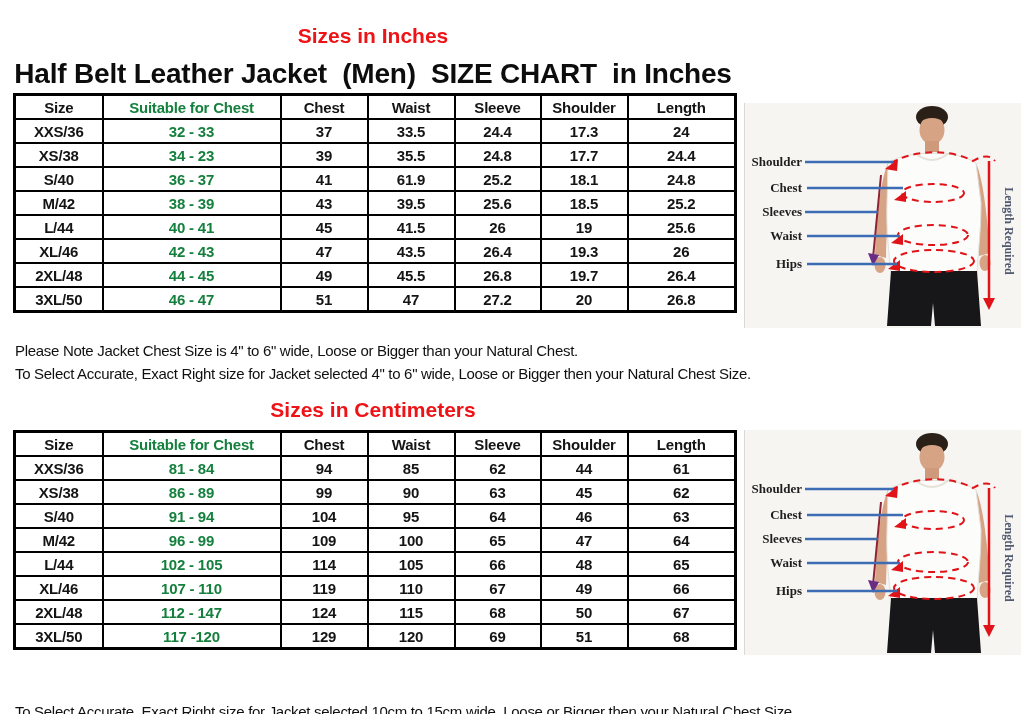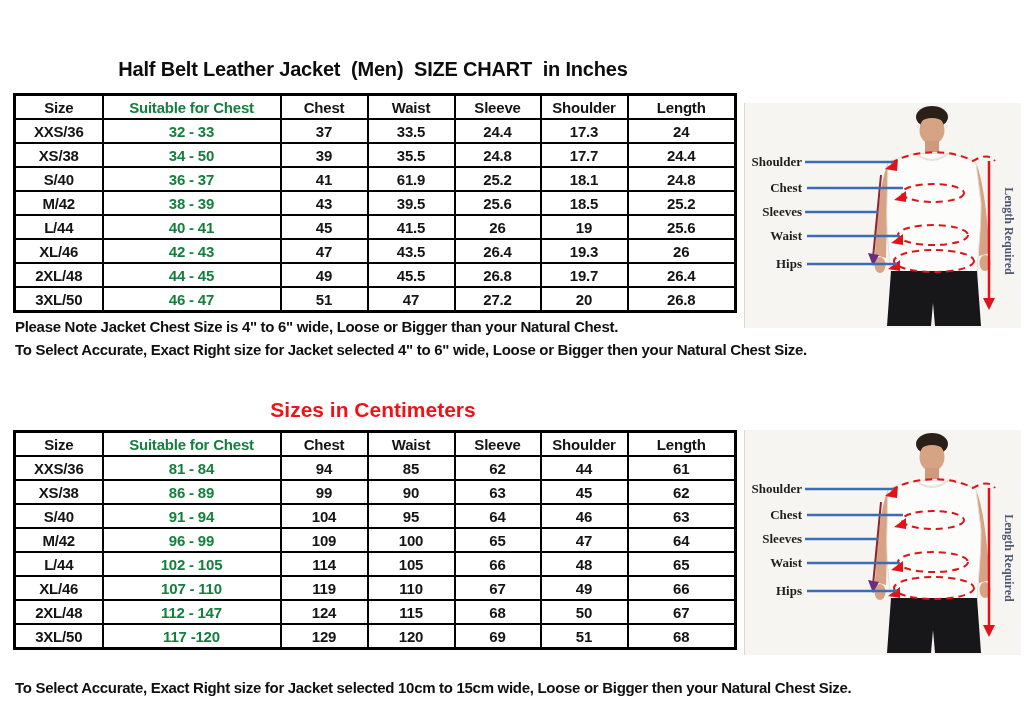--- a/index.html
+++ b/index.html
@@ -2,41 +2,42 @@
 <html><head>
 <meta charset="utf-8">
 <style>
   html,body { margin:0; padding:0; background:#ffffff; }
   body { width:1024px; height:714px; font-family:"Liberation Sans", sans-serif; }
   .page { position:relative; width:1024px; height:714px; overflow:hidden; background:#ffffff; }
 
   .red-title { position:absolute; left:13px; width:720px; text-align:center;
                color:#ee1316; font-weight:bold; font-size:21px; white-space:pre; }
   .black-title { position:absolute; left:13px; width:720px; text-align:center;
-                 color:#0d0d0d; font-weight:bold; font-size:20px; white-space:pre; letter-spacing:-0.2px; }
+                 color:#0d0d0d; font-weight:bold; font-size:28px; white-space:pre; letter-spacing:-0.2px; }
 
   table.size-table { position:absolute; left:13px; width:721px; border-collapse:collapse;
                      border:3px solid #000; table-layout:fixed; background:#fff;padding-left:45px; }
   table.size-table th, table.size-table td {
       border:2px solid #000; text-align:center; vertical-align:middle;
       font-weight:bold; font-size:15px; color:#141414; height:22px; padding:0;
       font-family:"Liberation Sans", sans-serif; letter-spacing:-0.2px; }
   table.size-table .red { color:#15803d; }
 
-  .note { position:absolute; left:15px; font-size:15px; font-weight:bold;
-          color:#101010; white-space:pre; letter-spacing:-0.3px; }
+  .note { position:absolute; left:15px; font-size:15px; font-weight:normal;
+          color:#101010; white-space:pre; letter-spacing:-0.3px;margin-top:24px; }
 
   .figure { position:absolute; left:744px; width:276px; border-left:1px solid #dcd9d4; }
   .figure svg { display:block; }
 </style>
 </head>
 <body>
 
 <div class="page">
 
+  <div class="red-title" style="top:24px;">Sizes in Inches</div>
 
   <div class="black-title" style="top:58px;">Half Belt Leather Jacket  (Men)  SIZE CHART  in Inches</div>
 
   <table class="size-table" style="top:93px;">
     <colgroup>
       <col style="width:88px">
         <col style="width:178px">
         <col style="width:87px">
       <col style="width:87px">
         <col style="width:86px">
@@ -59,21 +60,21 @@
           <td>XXS/36</td>
           <td class="red">32 - 33</td>
           <td>37</td>
           <td>33.5</td>
           <td>24.4</td>
           <td>17.3</td>
           <td>24</td>
         </tr>
         <tr>
           <td>XS/38</td>
-          <td class="red">34 - 50</td>
+          <td class="red">34 - 23</td>
           <td>39</td>
           <td>35.5</td>
           <td>24.8</td>
           <td>17.7</td>
           <td>24.4</td>
         </tr>
         <tr>
           <td>S/40</td>
           <td class="red">36 - 37</td>
           <td>41</td>

